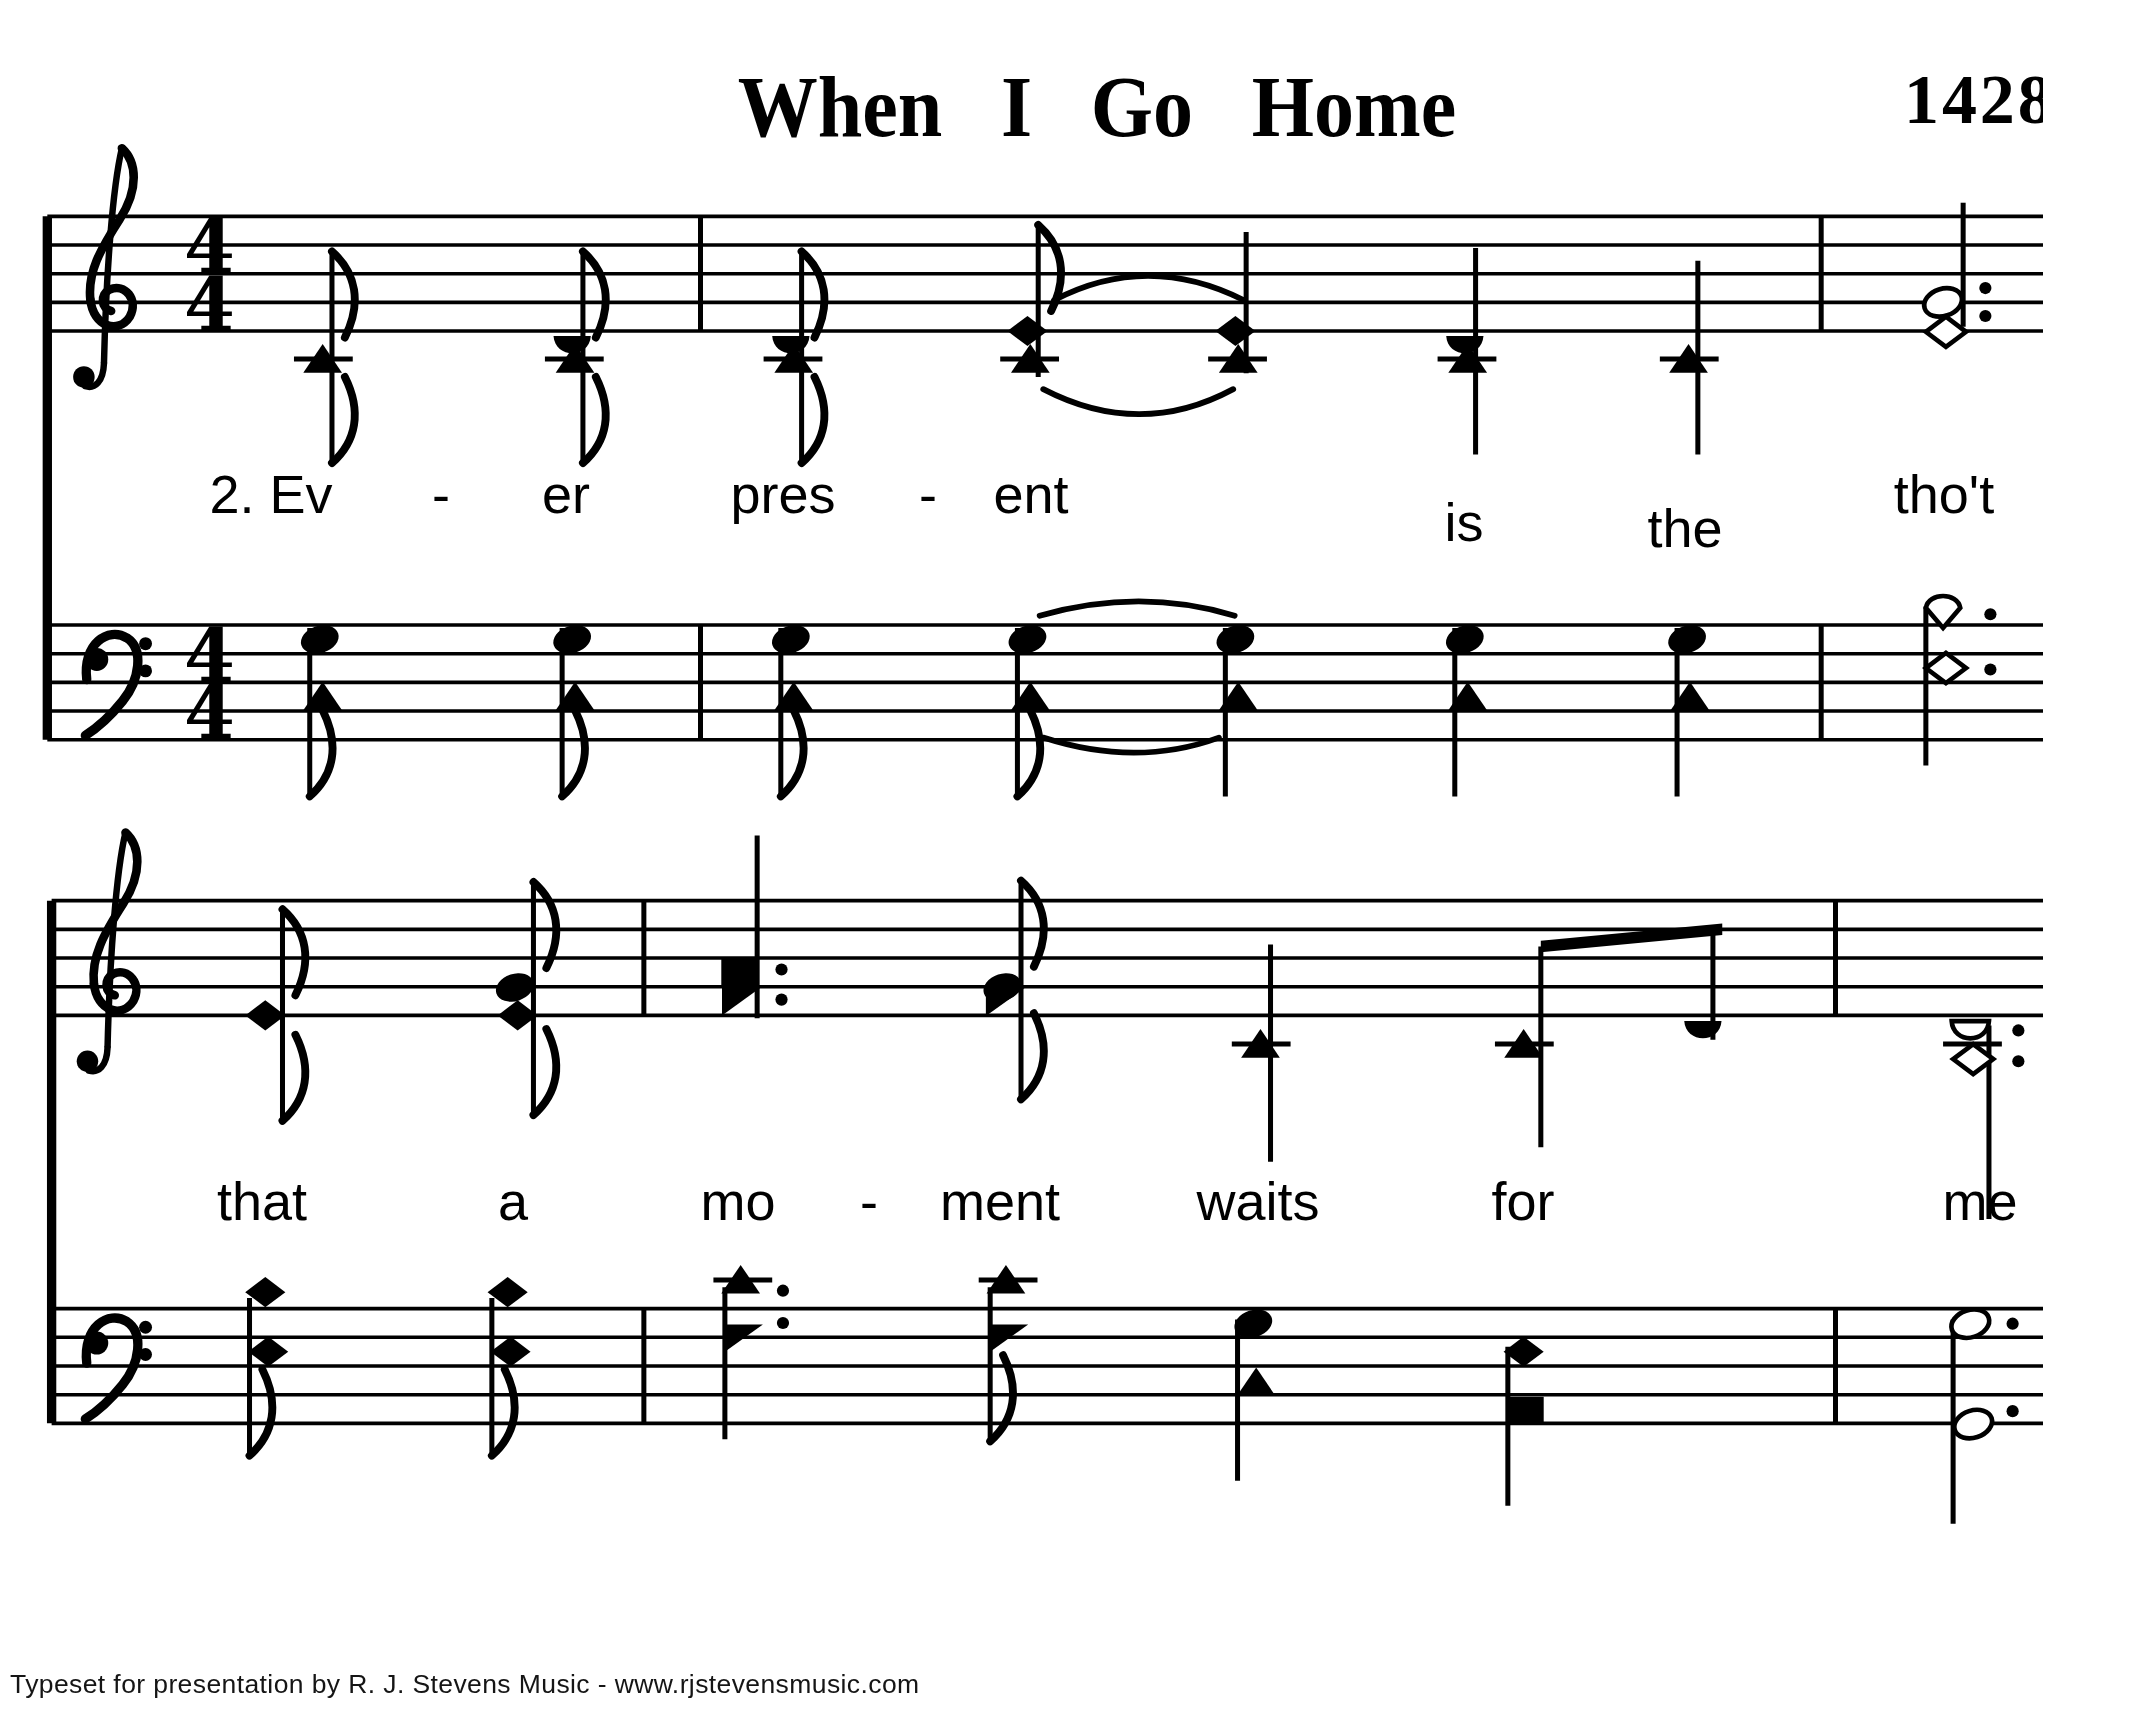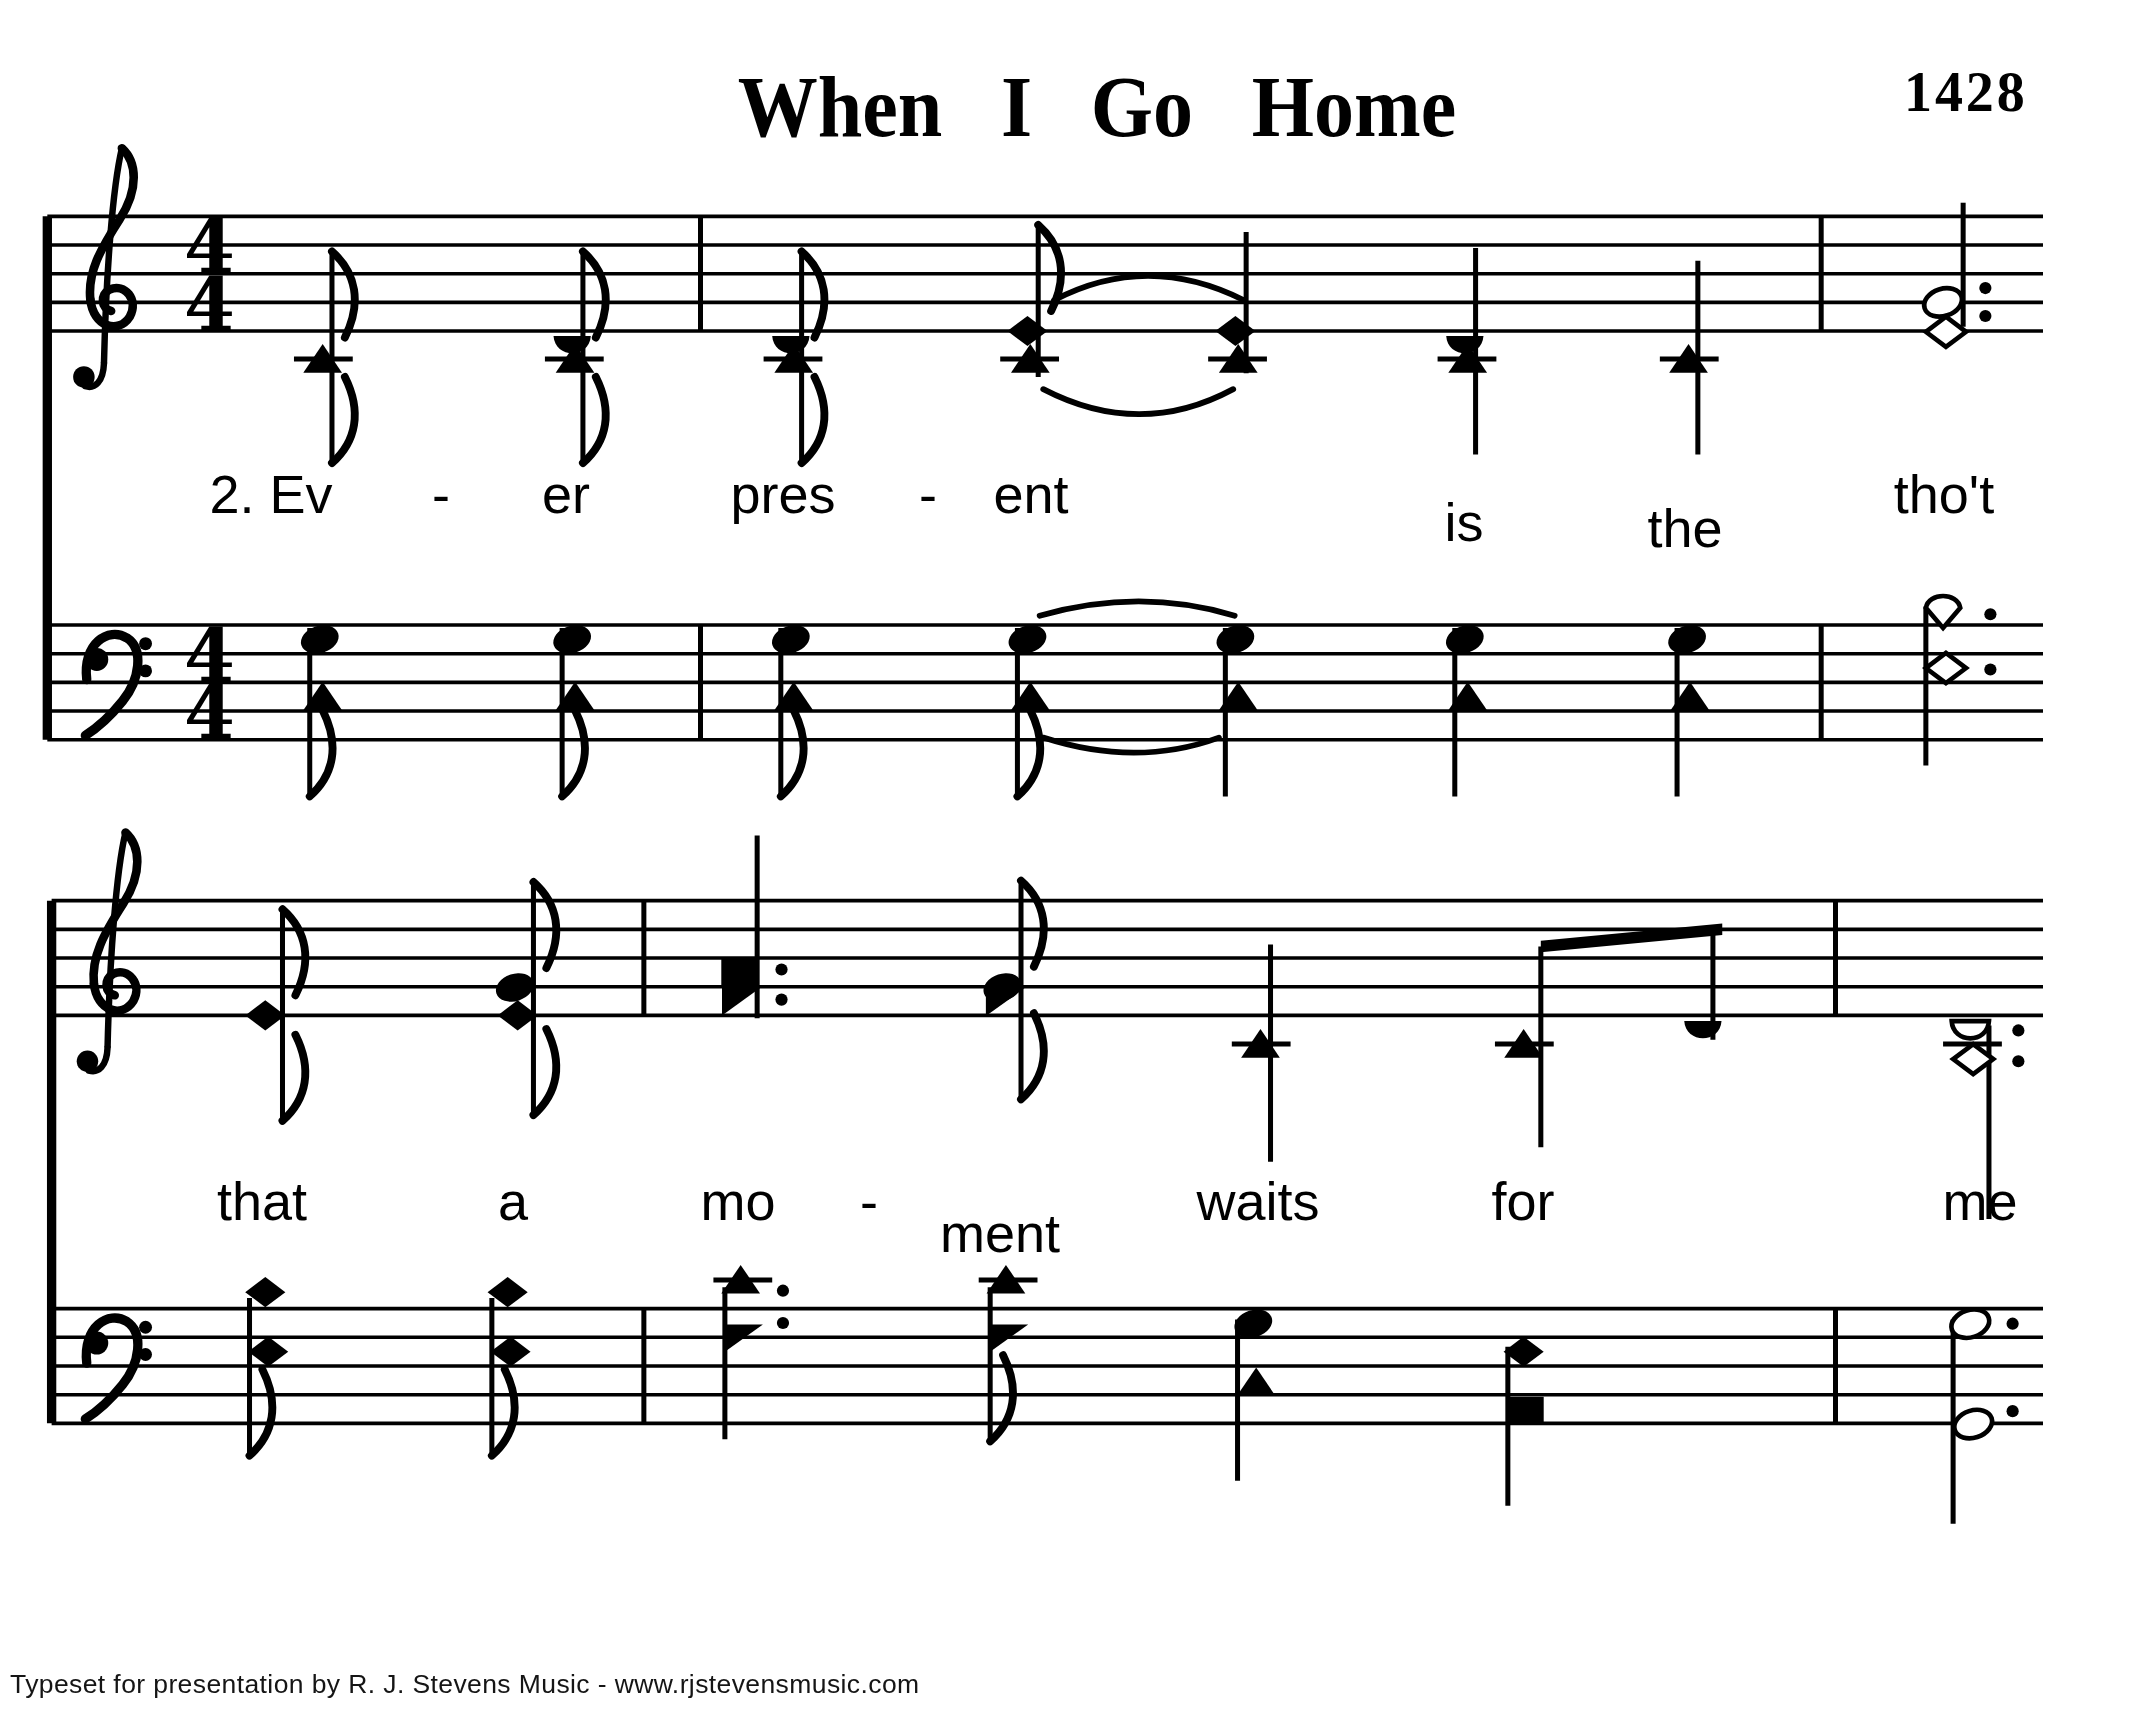--- a/index.html
+++ b/index.html
@@ -1,21 +1,21 @@
 <!DOCTYPE html>
 <html style="font-size:11.5px"><head>
 <meta charset="utf-8">
 <style>
   html,body{margin:0;padding:0;background:#fff;}
   .page{position:relative;width:2043px;height:1721px;background:#ffffff;overflow:hidden;
         font-family:"Liberation Serif", serif;color:#000;}
   .title{position:absolute;left:631px;top:56px;width:932px;text-align:center;
          font-size:87px;font-weight:bold;letter-spacing:0px;word-spacing:42px;white-space:nowrap;
          transform:scaleX(.92);transform-origin:center;}
-  .hymn-number{position:absolute;left:1904px;top:60px;font-size:56px;font-weight:bold;letter-spacing:2.9px;}
+  .hymn-number{position:absolute;left:1904px;top:60px;font-size:70px;font-weight:bold;letter-spacing:2.9px;}
   .sysvg{position:absolute;left:0;}
   .lyric-line{position:absolute;left:0;top:0;width:2151px;height:0;}
   .lyric-line span{position:absolute;transform:translateX(-50%);font-size:54px;line-height:1;
                    white-space:nowrap;font-family:Liberation Sans, sans-serif;}
   .footer{position:absolute;left:10px;top:1669px;font-size:26.5px;letter-spacing:0.4px;
           font-family:"Liberation Sans", sans-serif;color:#151515;text-align:center;}
 </style>
 </head>
 <body>
 
@@ -235,21 +235,21 @@
       <span style="left: 1031px; top: 467px;">ent</span>
       <span style="left: 1464px; top: 467px; margin-top: 28px;">is</span>
       <span style="left: 1685px; top: 467px; margin-top: 34px;">the</span>
       <span style="left: 1944px; top: 467px;">tho't</span>
     </div>
   <div id="lyrics2" class="lyric-line">
       <span style="left: 262px; top: 1174px;">that</span>
       <span style="left: 513px; top: 1174px;">a</span>
       <span style="left: 738px; top: 1174px;">mo</span>
       <span style="left: 869px; top: 1174px;">-</span>
-      <span style="left: 1000px; top: 1174px; margin-top: 32px;">ment</span>
+      <span style="left: 1000px; top: 1174px;">ment</span>
       <span style="left: 1258px; top: 1174px; text-align: right;">waits</span>
       <span style="left: 1523px; top: 1174px;">for</span>
       <span style="left: 1980px; top: 1174px;">me</span>
     </div>
 
   <div class="footer">Typeset for presentation by R. J. Stevens Music  -  www.rjstevensmusic.com</div>
 </div>
 
 
 </body></html>

